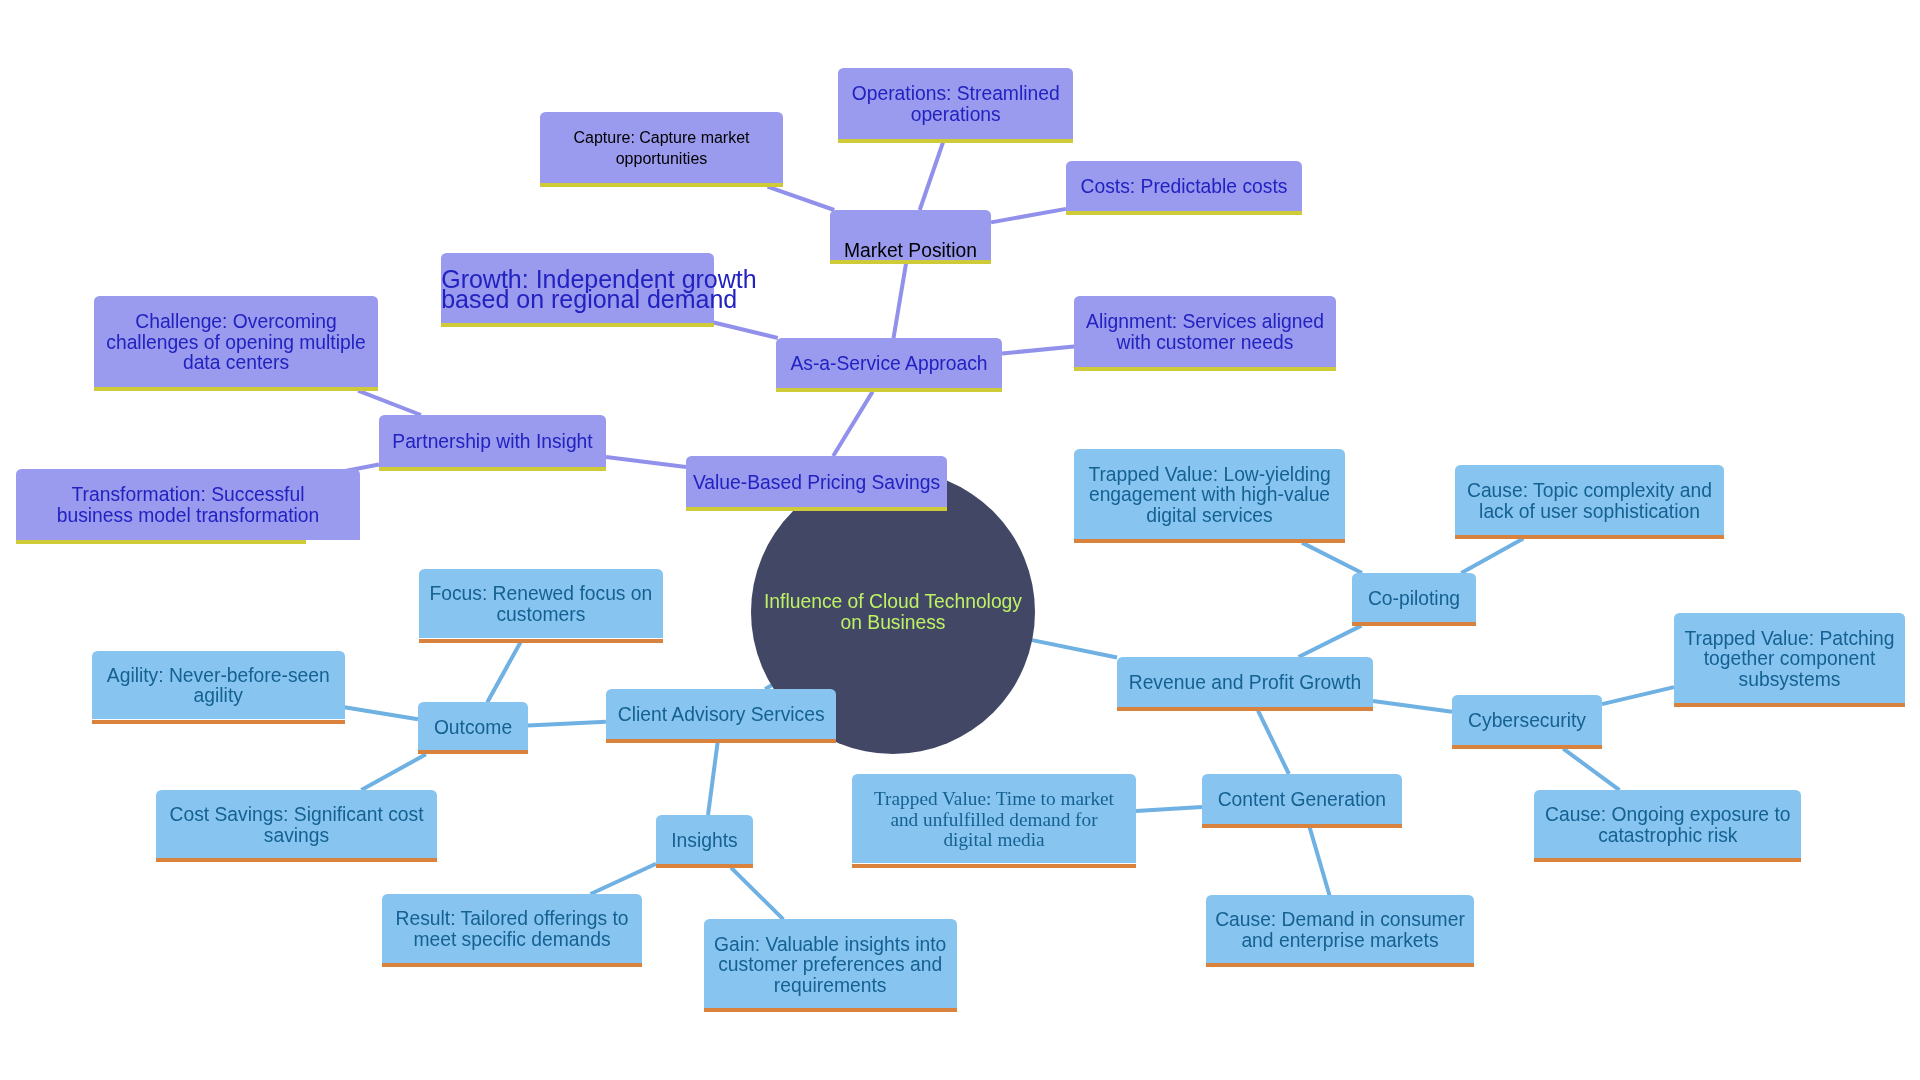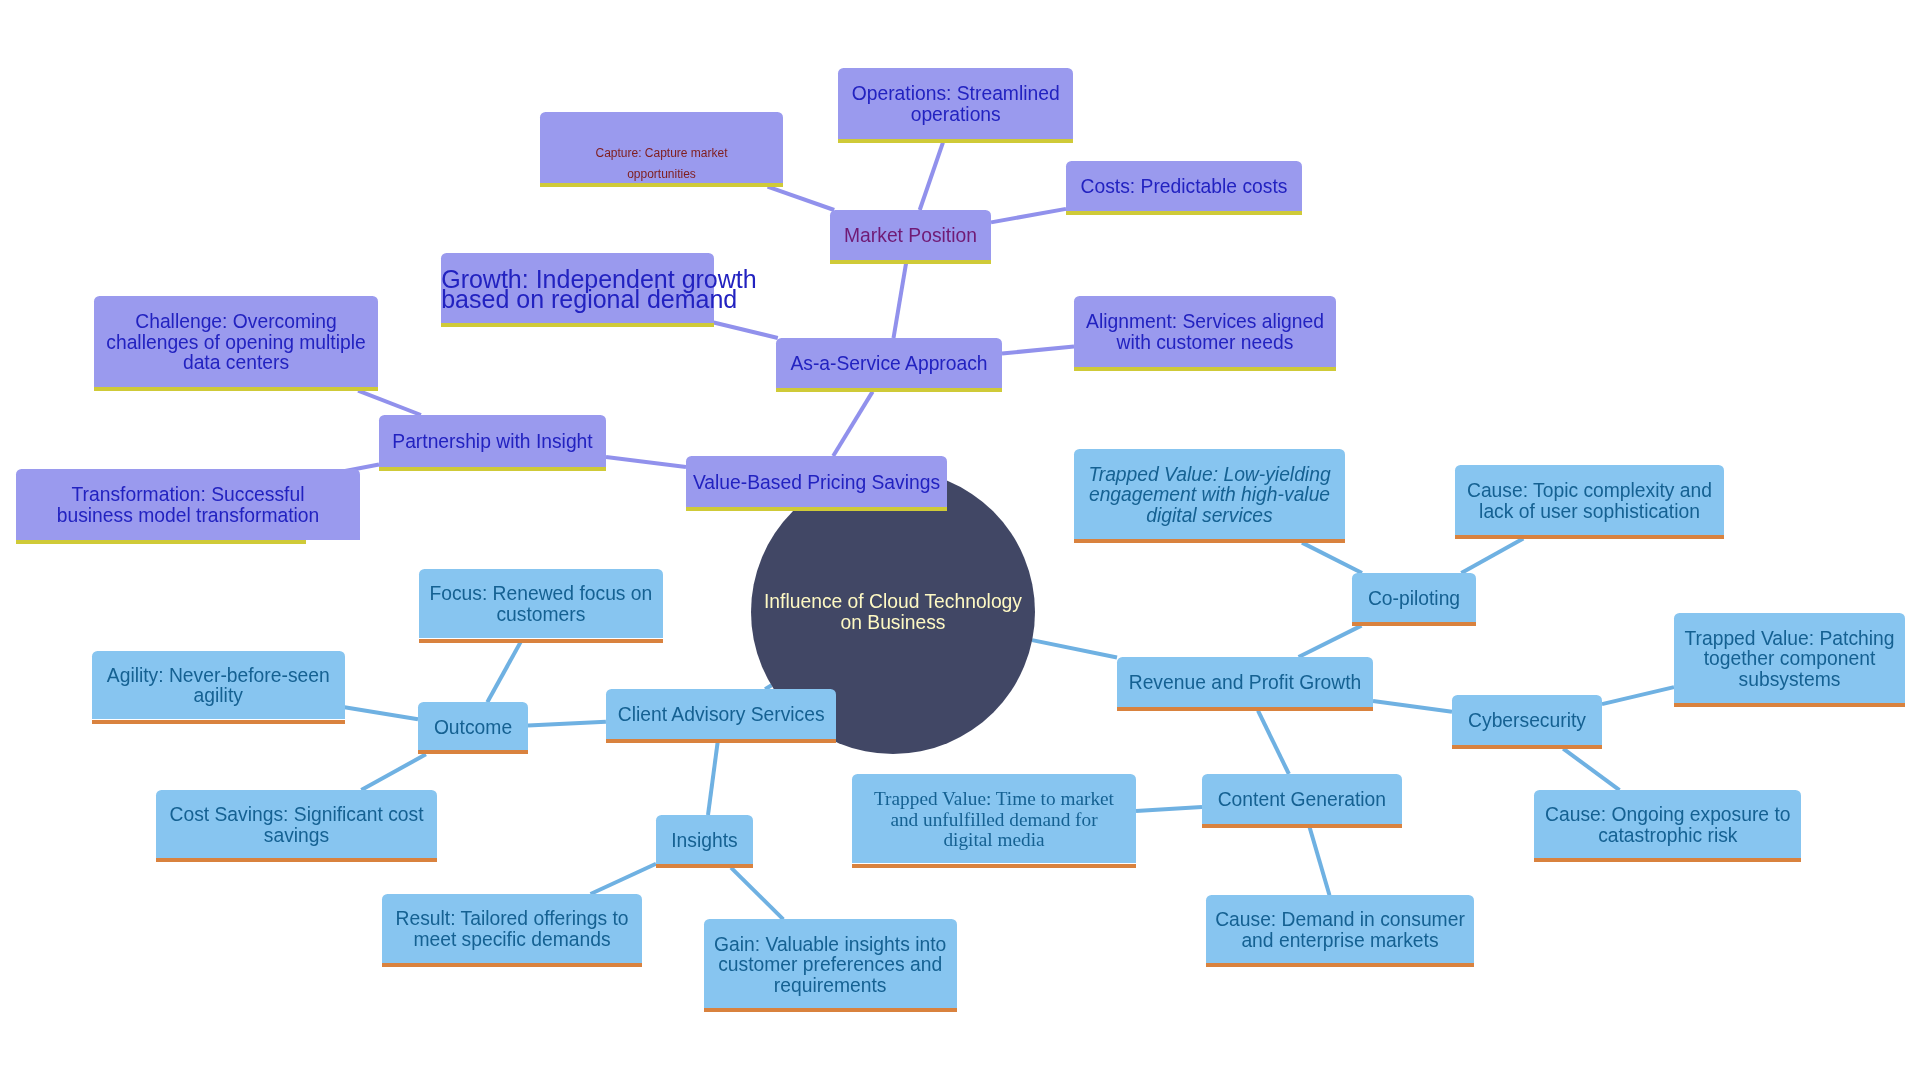--- a/index.html
+++ b/index.html
@@ -46,46 +46,46 @@
       <path d="M1373.0,701.0 L1452.0,711.7" stroke="#6fb1e2" stroke-width="4" stroke-linecap="butt" fill="none"></path>
       <path d="M1258.0,710.6 L1288.9,774.0" stroke="#6fb1e2" stroke-width="4" stroke-linecap="butt" fill="none"></path>
       <path d="M1362.0,573.0 L1302.0,542.6" stroke="#6fb1e2" stroke-width="4" stroke-linecap="butt" fill="none"></path>
       <path d="M1461.3,573.0 L1523.3,538.6" stroke="#6fb1e2" stroke-width="4" stroke-linecap="butt" fill="none"></path>
       <path d="M1602.0,704.1 L1674.0,687.1" stroke="#6fb1e2" stroke-width="4" stroke-linecap="butt" fill="none"></path>
       <path d="M1563.2,748.6 L1619.5,790.2" stroke="#6fb1e2" stroke-width="4" stroke-linecap="butt" fill="none"></path>
       <path d="M1202.0,807.0 L1136.0,811.1" stroke="#6fb1e2" stroke-width="4" stroke-linecap="butt" fill="none"></path>
       <path d="M1309.6,827.3 L1329.5,895.2" stroke="#6fb1e2" stroke-width="4" stroke-linecap="butt" fill="none"></path>
     </svg>
   <div id="layer">
-      <div class="root" style="left: 751px; top: 469.5px; width: 284px; height: 284px; background: rgb(65, 71, 101); color: #fef9c3;">
+      <div class="root" style="left: 751px; top: 469.5px; width: 284px; height: 284px; background: rgb(65, 71, 101); color: #bef264;">
         <span class="rtxt" style="display: block;">
           <span style="display: block;">Influence of Cloud Technology</span>
           <span style="display: block;">on Business</span>
         </span>
       </div>
       <div class="node" style="left: 686px; top: 456px; width: 261px; height: 51px; background: rgb(154, 154, 238); color: rgb(34, 34, 192); font-size: 19.3px; line-height: 20.6px;">
         <div class="bar" style="background: rgb(207, 202, 56); left: 0px; width: 261px; top: 51px;"></div>
         <span class="txt">Value-Based Pricing Savings</span>
       </div>
       <div class="node" style="left: 776px; top: 338px; width: 226px; height: 50px; background: rgb(154, 154, 238); color: rgb(34, 34, 192); font-size: 19.3px; line-height: 20.6px;">
         <div class="bar" style="background: rgb(207, 202, 56); left: 0px; width: 226px; top: 50px;"></div>
         <span class="txt">As-a-Service Approach</span>
       </div>
-      <div class="node" style="left: 830px; top: 210px; width: 161px; height: 50px; background: rgb(154, 154, 238); color: #701a75; font-size: 19.3px; line-height: 20.6px;">
+      <div class="node" style="left: 830px; top: 210px; width: 161px; height: 50px; background: rgb(154, 154, 238); color: #000000; font-size: 19.3px; line-height: 20.6px; align-items: flex-end;">
         <div class="bar" style="background: rgb(207, 202, 56); left: 0px; width: 161px; top: 50px;"></div>
         <span class="txt">Market Position</span>
       </div>
       <div class="node" style="left: 838px; top: 68px; width: 235.4px; height: 71px; background: rgb(154, 154, 238); color: rgb(34, 34, 192); font-size: 19.3px; line-height: 20.6px;">
         <div class="bar" style="background: rgb(207, 202, 56); left: 0px; width: 235.4px; top: 71px;"></div>
         <span class="txt">
           <span style="display: block;">Operations: Streamlined</span>
           <span style="display: block;">operations</span>
         </span>
       </div>
-      <div class="node" style="left: 540px; top: 112px; width: 243px; height: 71px; background: rgb(154, 154, 238); color: #7f1d1d; font-size: 12px; line-height: 20.6px; align-items: flex-end;">
+      <div class="node" style="left: 540px; top: 112px; width: 243px; height: 71px; background: rgb(154, 154, 238); color: #000000; font-size: 16px; line-height: 20.6px;">
         <div class="bar" style="background: rgb(207, 202, 56); left: 0px; width: 243px; top: 71px;"></div>
         <span class="txt">
           <span style="display: block;">Capture: Capture market</span>
           <span style="display: block;">opportunities</span>
         </span>
       </div>
       <div class="node" style="left: 1066px; top: 161px; width: 236px; height: 50px; background: rgb(154, 154, 238); color: rgb(34, 34, 192); font-size: 19.3px; line-height: 20.6px;">
         <div class="bar" style="background: rgb(207, 202, 56); left: 0px; width: 236px; top: 50px;"></div>
         <span class="txt">Costs: Predictable costs</span>
       </div>
@@ -171,21 +171,21 @@
         </span>
       </div>
       <div class="node" style="left: 1117px; top: 657px; width: 256px; height: 50px; background: rgb(135, 197, 240); color: rgb(21, 97, 146); font-size: 19.3px; line-height: 20.6px;">
         <div class="bar" style="background: rgb(217, 130, 62); left: 0px; width: 256px; top: 50px;"></div>
         <span class="txt">Revenue and Profit Growth</span>
       </div>
       <div class="node" style="left: 1352px; top: 573px; width: 124px; height: 49px; background: rgb(135, 197, 240); color: rgb(21, 97, 146); font-size: 19.3px; line-height: 20.6px;">
         <div class="bar" style="background: rgb(217, 130, 62); left: 0px; width: 124px; top: 49px;"></div>
         <span class="txt">Co-piloting</span>
       </div>
-      <div class="node" style="left: 1074px; top: 449px; width: 271px; height: 90px; background: rgb(135, 197, 240); color: rgb(21, 97, 146); font-size: 19.3px; line-height: 20.6px; font-style: italic;">
+      <div class="node" style="left: 1074px; top: 449px; width: 271px; height: 90px; background: rgb(135, 197, 240); color: rgb(21, 97, 146); font-size: 19.3px; line-height: 20.6px;">
         <div class="bar" style="background: rgb(217, 130, 62); left: 0px; width: 271px; top: 90px;"></div>
         <span class="txt">
           <span style="display: block;">Trapped Value: Low-yielding</span>
           <span style="display: block;">engagement with high-value</span>
           <span style="display: block;">digital services</span>
         </span>
       </div>
       <div class="node" style="left: 1455px; top: 465px; width: 269px; height: 70px; background: rgb(135, 197, 240); color: rgb(21, 97, 146); font-size: 19.3px; line-height: 20.6px;">
         <div class="bar" style="background: rgb(217, 130, 62); left: 0px; width: 269px; top: 70px;"></div>
         <span class="txt">

